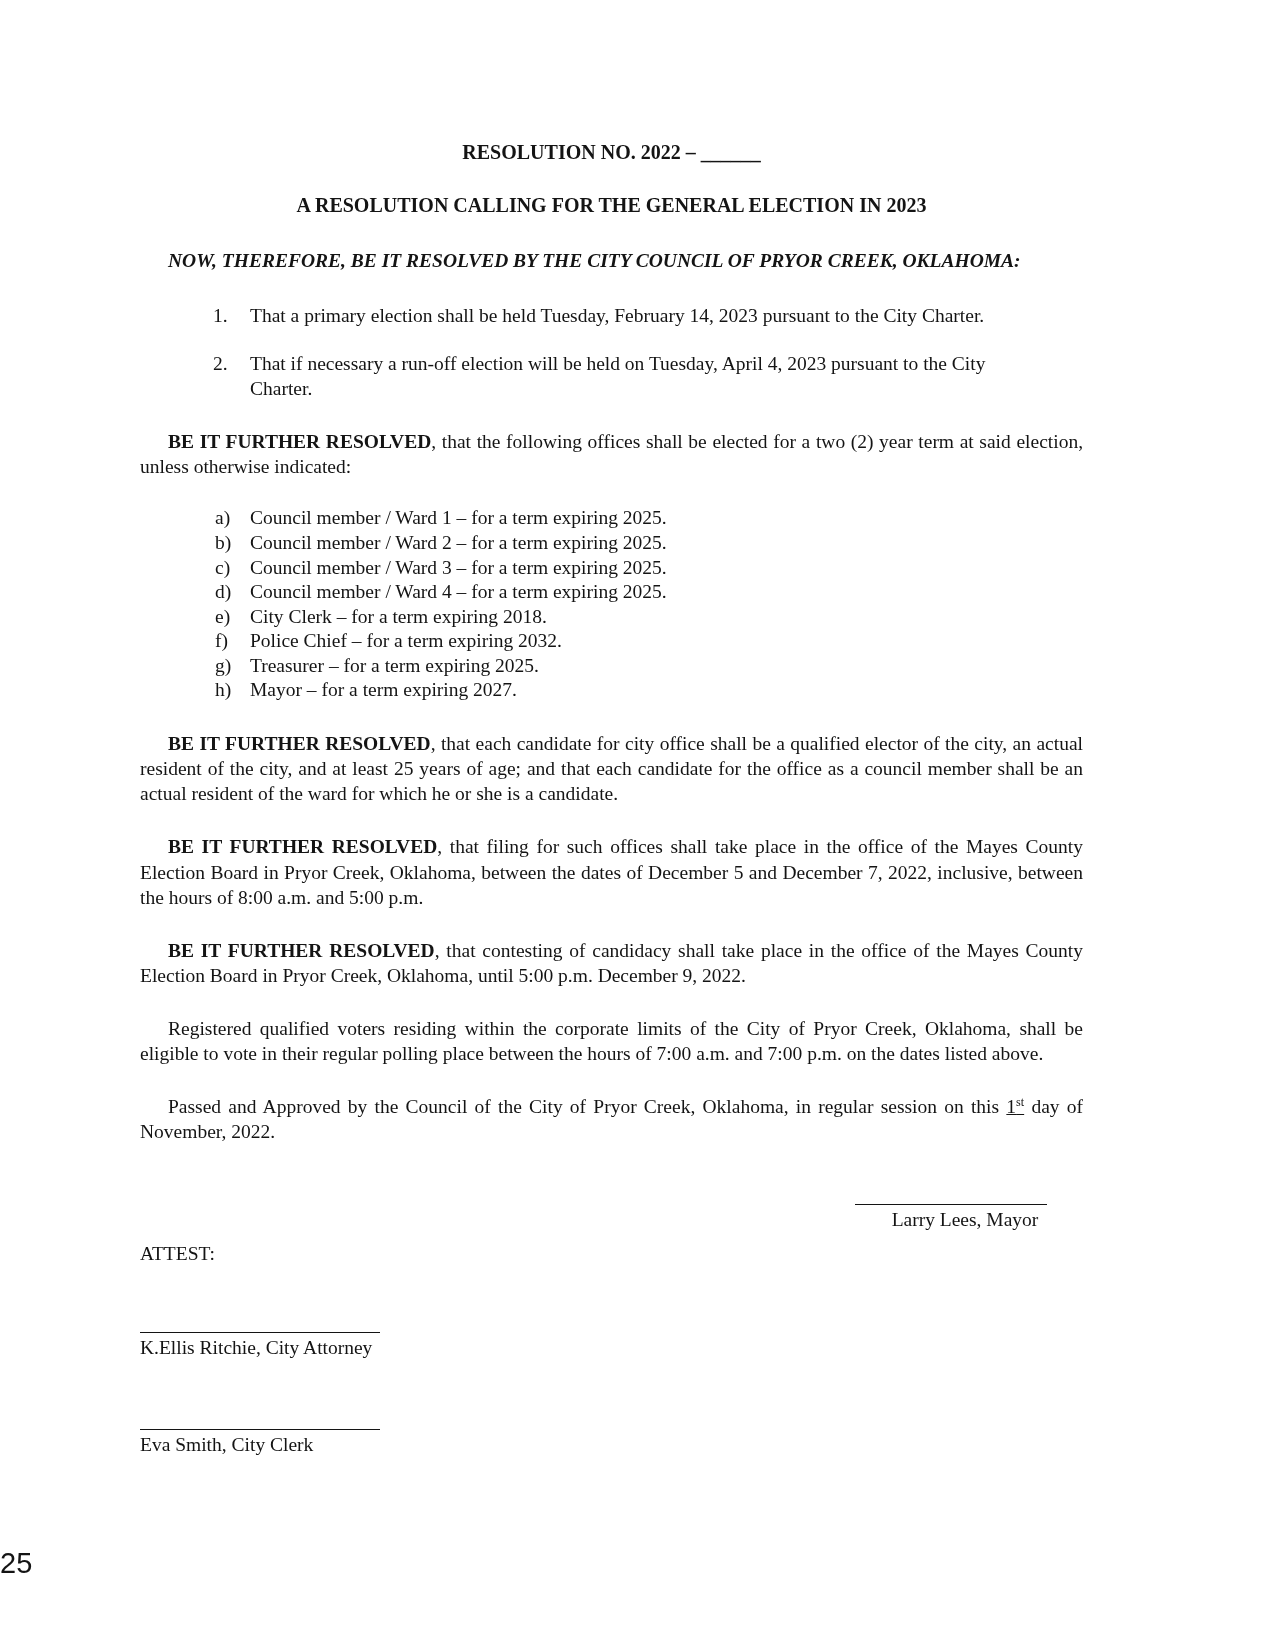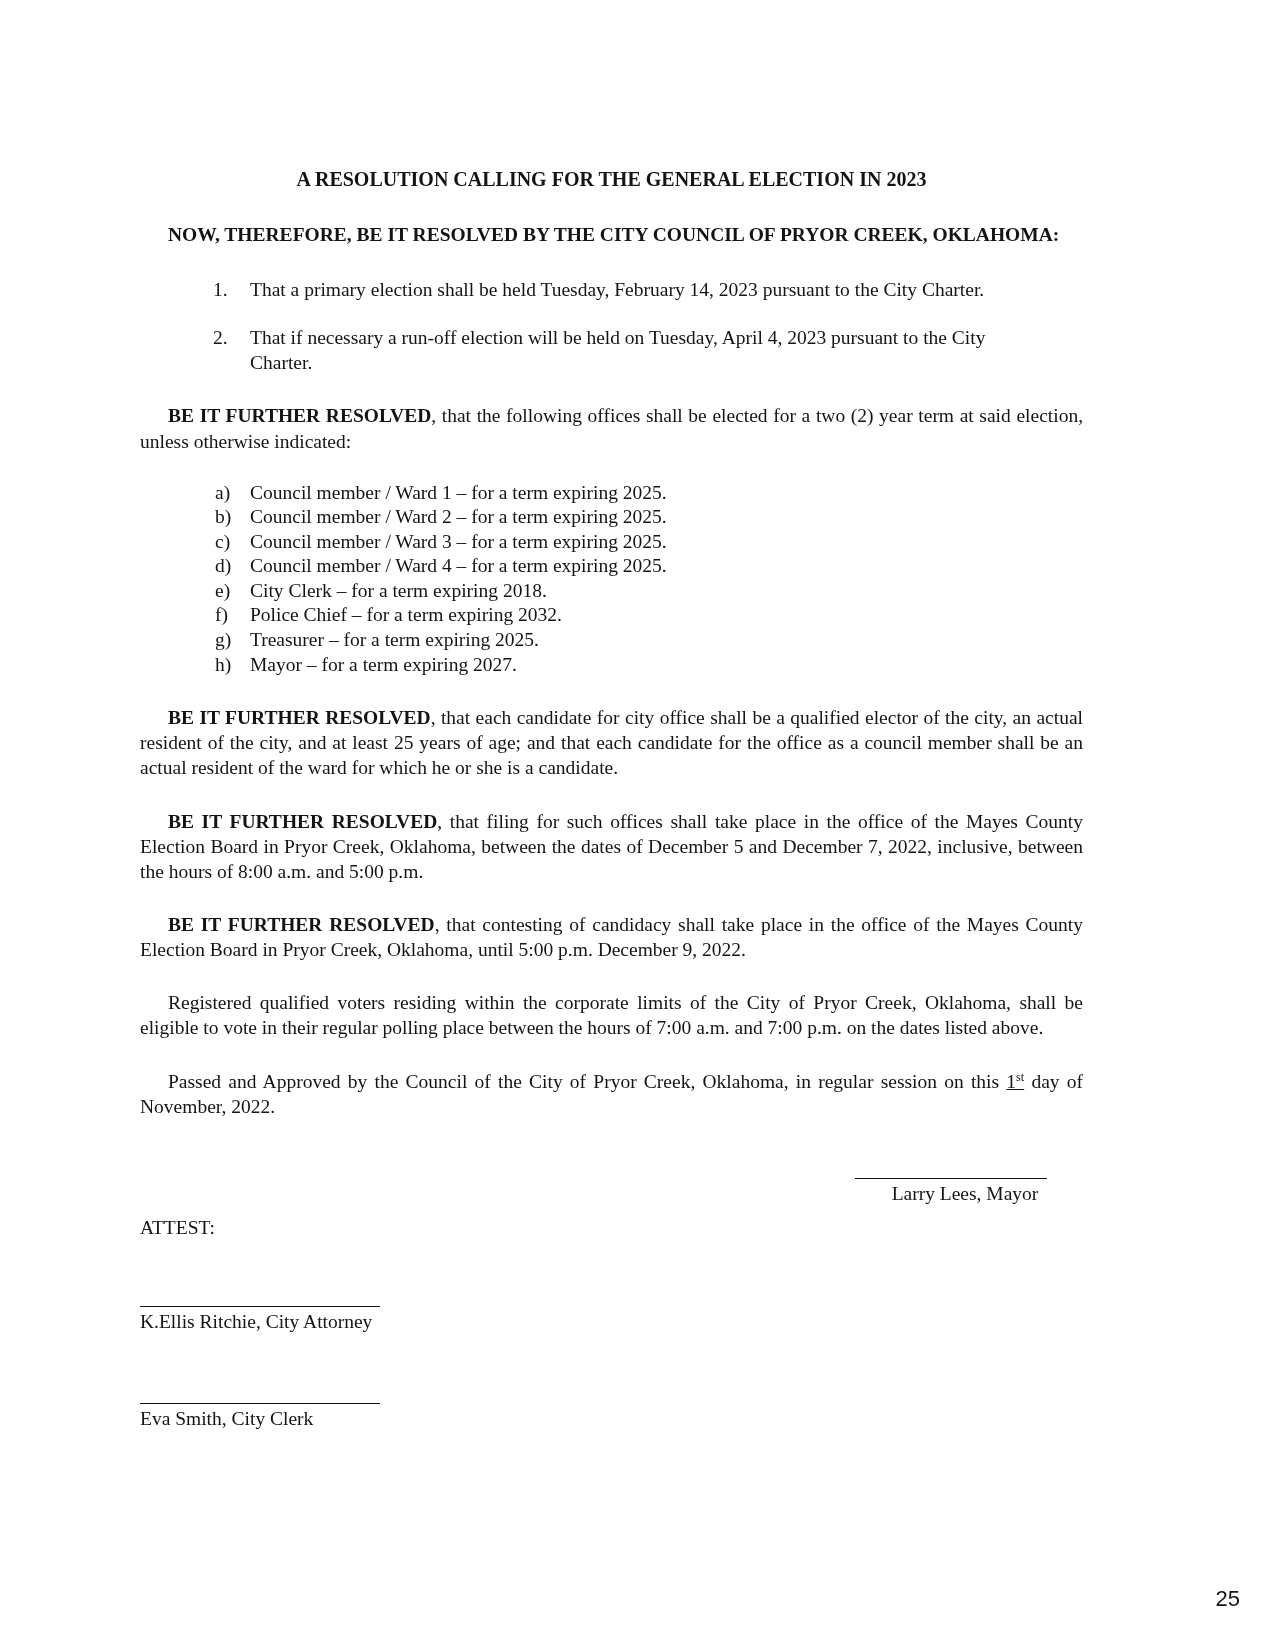--- a/index.html
+++ b/index.html
@@ -13,55 +13,55 @@
     font-family: "Liberation Serif", serif;
     font-size: 19.5px;
     line-height: 1.29;
     padding: 140px 182px 0 140px;
     overflow: hidden;
   }
   .centered { text-align: center; }
   .bold { font-weight: bold; }
   .doc-title { font-weight: bold; margin: 0; font-size: 20px; }
   .doc-subtitle { font-weight: bold; margin: 27px 0 0 0; font-size: 20px; }
-  .opening { font-weight: bold; margin: 29px 0 0 0; text-indent: 28px; }
+  .opening { font-weight: bold; margin: 29px 0 0 0; text-indent: 28px; font-style: italic; }
   .numlist { margin: 30px 0 0 73px; padding: 0; list-style: none; }
   .numlist li { display: flex; margin: 0 0 23px 0; }
   .numlist .marker { width: 37px; flex: 0 0 37px; }
   .numlist .itext { flex: 1; max-width: 760px; }
   .para { margin: 28px 0 0 0; text-indent: 28px; text-align: justify; }
   .letterlist { margin: 27px 0 0 75px; padding: 0; list-style: none; }
   .letterlist li { display: flex; line-height: 1.26; }
   .letterlist .marker { width: 35px; flex: 0 0 35px; }
   .sig-mayor { margin: 42px 0 0 715px; width: 192px; }
   .sig-line { border-bottom: 1.5px solid #141414; height: 18px; width: 100%; }
   .sig-mayor .sig-name { padding-left: 28px; white-space: nowrap; margin-top: 2px; text-align: center; }
   .attest { margin: 9px 0 0 0; }
   .sig-left { margin-top: 52px; width: 240px; }
   .sig-left .sig-name { margin-top: 2px; white-space: nowrap; }
   .sig-left2 { margin-top: 49px; width: 240px; }
   .page-number {
     position: absolute;
     left: 0;
     top: 1545px;
     width: 1240px;
-    text-align: right;
+    text-align: left;
     font-family: "Liberation Sans", sans-serif;
-    font-size: 22px;
+    font-size: 29px;
     color: #141414;
-    margin-top: 40px;
   }
   sup { font-size: 0.62em; vertical-align: super; line-height: 0; }
   .us { text-decoration: underline; }
 </style>
 </head>
 <body>
 
 <div class="page">
 
+  <div class="doc-title centered">RESOLUTION NO. 2022 – ______</div>
 
   <div class="doc-subtitle centered">A RESOLUTION CALLING FOR THE GENERAL ELECTION IN 2023</div>
 
   <p class="opening">NOW, THEREFORE, BE IT RESOLVED BY THE CITY COUNCIL OF PRYOR CREEK, OKLAHOMA:</p>
 
   <ul class="numlist">
     <li>
       <span class="marker">1.</span>
       <span class="itext">That a primary election shall be held Tuesday, February 14, 2023 pursuant to the City Charter.</span>
     </li>

